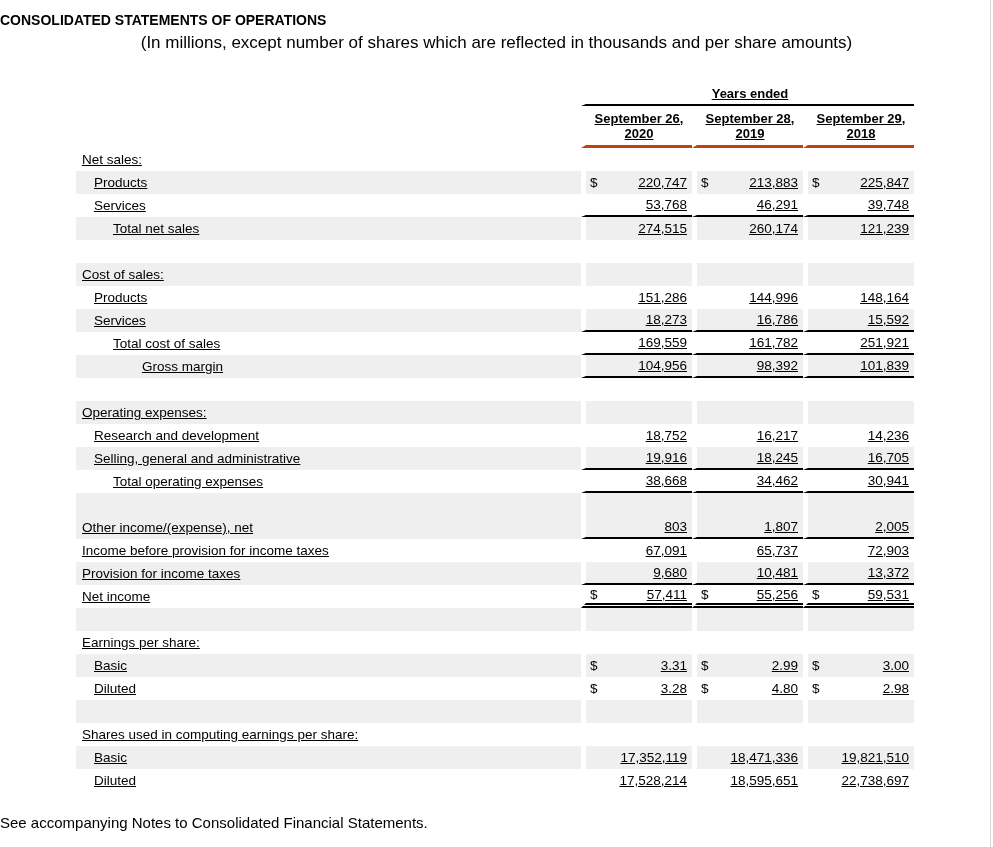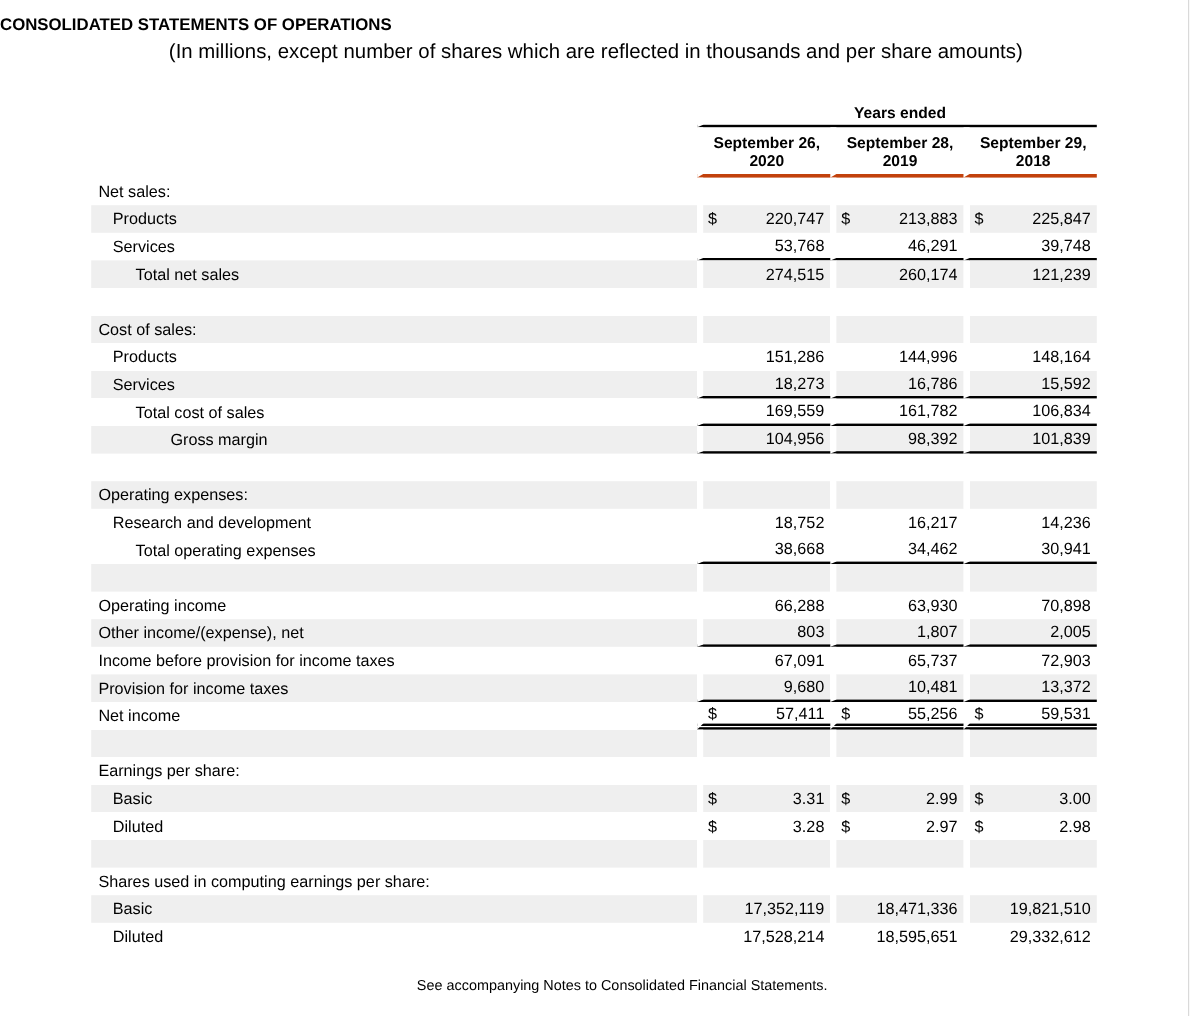--- a/index.html
+++ b/index.html
@@ -31,20 +31,21 @@
     text-align: center;
     font-size: 17px;
   }
   table.fin {
     margin: 27px 0 0 76px;
     width: 838px;
     border-collapse: separate;
     border-spacing: 0;
     table-layout: fixed;
     font-size: 13.5px;
+    text-decoration: underline;
   }
   col.c-year { width: 111px; }
   td {
     padding: 0;
     height: 23px;
     box-sizing: border-box;
     vertical-align: middle;
     white-space: nowrap;
     overflow: hidden;
   }
@@ -78,23 +79,21 @@
   td.num {
     border-left: 5px solid #ffffff;
     text-align: right;
     padding-right: 5px;
   }
   td.num .cur { float: left; padding-left: 4px; }
   td.num.u-single { border-bottom: 2px solid #000000; }
   td.num.u-double { border-bottom: 5px double #000000; }
   .footer-note {
     margin-top: 22px;
-    text-align: center;
-    font-size: 12px;
-    margin-left: 44px;
+    font-size: 15px;
   }
 </style>
 </head>
 <body>
 
 <div class="page-edge"></div>
 
 <div class="doc-title">CONSOLIDATED STATEMENTS OF OPERATIONS</div>
 <div class="doc-subtitle">(In millions, except number of shares which are reflected in thousands and per share amounts)</div>
 
@@ -172,21 +171,21 @@
       <tr class="shaded">
         <td class="label" style="padding-left: 18px;">Services</td>
         <td class="num u-single"><span class="cur"></span><span class="val">18,273</span></td>
         <td class="num u-single"><span class="cur"></span><span class="val">16,786</span></td>
         <td class="num u-single"><span class="cur"></span><span class="val">15,592</span></td>
       </tr>
       <tr>
         <td class="label" style="padding-left: 37px;">Total cost of sales</td>
         <td class="num u-single"><span class="cur"></span><span class="val">169,559</span></td>
         <td class="num u-single"><span class="cur"></span><span class="val">161,782</span></td>
-        <td class="num u-single"><span class="cur"></span><span class="val">106,834</span></td>
+        <td class="num u-single"><span class="cur"></span><span class="val">251,921</span></td>
       </tr>
       <tr class="shaded">
         <td class="label" style="padding-left: 66px;">Gross margin</td>
         <td class="num u-single"><span class="cur"></span><span class="val">104,956</span></td>
         <td class="num u-single"><span class="cur"></span><span class="val">98,392</span></td>
         <td class="num u-single"><span class="cur"></span><span class="val">101,839</span></td>
       </tr>
       <tr>
         <td class="label" style="padding-left: 6px;"></td>
         <td class="num"><span class="cur"></span><span class="val"></span></td>
@@ -198,38 +197,38 @@
         <td class="num"><span class="cur"></span><span class="val"></span></td>
         <td class="num"><span class="cur"></span><span class="val"></span></td>
         <td class="num"><span class="cur"></span><span class="val"></span></td>
       </tr>
       <tr>
         <td class="label" style="padding-left: 18px;">Research and development</td>
         <td class="num"><span class="cur"></span><span class="val">18,752</span></td>
         <td class="num"><span class="cur"></span><span class="val">16,217</span></td>
         <td class="num"><span class="cur"></span><span class="val">14,236</span></td>
       </tr>
+      <tr class="shaded">
+        <td class="label" style="padding-left: 18px;">Selling, general and administrative</td>
+        <td class="num u-single"><span class="cur"></span><span class="val">19,916</span></td>
+        <td class="num u-single"><span class="cur"></span><span class="val">18,245</span></td>
+        <td class="num u-single"><span class="cur"></span><span class="val">16,705</span></td>
+      </tr>
       <tr>
         <td class="label" style="padding-left: 37px;">Total operating expenses</td>
         <td class="num u-single"><span class="cur"></span><span class="val">38,668</span></td>
         <td class="num u-single"><span class="cur"></span><span class="val">34,462</span></td>
         <td class="num u-single"><span class="cur"></span><span class="val">30,941</span></td>
       </tr>
       <tr class="shaded">
         <td class="label" style="padding-left: 6px;"></td>
         <td class="num"><span class="cur"></span><span class="val"></span></td>
         <td class="num"><span class="cur"></span><span class="val"></span></td>
         <td class="num"><span class="cur"></span><span class="val"></span></td>
       </tr>
-      <tr>
-        <td class="label" style="padding-left: 6px;">Operating income</td>
-        <td class="num"><span class="cur"></span><span class="val">66,288</span></td>
-        <td class="num"><span class="cur"></span><span class="val">63,930</span></td>
-        <td class="num"><span class="cur"></span><span class="val">70,898</span></td>
-      </tr>
       <tr class="shaded">
         <td class="label" style="padding-left: 6px;">Other income/(expense), net</td>
         <td class="num u-single"><span class="cur"></span><span class="val">803</span></td>
         <td class="num u-single"><span class="cur"></span><span class="val">1,807</span></td>
         <td class="num u-single"><span class="cur"></span><span class="val">2,005</span></td>
       </tr>
       <tr>
         <td class="label" style="padding-left: 6px;">Income before provision for income taxes</td>
         <td class="num"><span class="cur"></span><span class="val">67,091</span></td>
         <td class="num"><span class="cur"></span><span class="val">65,737</span></td>
@@ -261,21 +260,21 @@
       </tr>
       <tr class="shaded">
         <td class="label" style="padding-left: 18px;">Basic</td>
         <td class="num"><span class="cur">$</span><span class="val">3.31</span></td>
         <td class="num"><span class="cur">$</span><span class="val">2.99</span></td>
         <td class="num"><span class="cur">$</span><span class="val">3.00</span></td>
       </tr>
       <tr>
         <td class="label" style="padding-left: 18px;">Diluted</td>
         <td class="num"><span class="cur">$</span><span class="val">3.28</span></td>
-        <td class="num"><span class="cur">$</span><span class="val">2.97</span></td>
+        <td class="num"><span class="cur">$</span><span class="val">4.80</span></td>
         <td class="num"><span class="cur">$</span><span class="val">2.98</span></td>
       </tr>
       <tr class="shaded">
         <td class="label" style="padding-left: 6px;"></td>
         <td class="num"><span class="cur"></span><span class="val"></span></td>
         <td class="num"><span class="cur"></span><span class="val"></span></td>
         <td class="num"><span class="cur"></span><span class="val"></span></td>
       </tr>
       <tr>
         <td class="label" style="padding-left: 6px;">Shares used in computing earnings per share:</td>
@@ -286,18 +285,18 @@
       <tr class="shaded">
         <td class="label" style="padding-left: 18px;">Basic</td>
         <td class="num"><span class="cur"></span><span class="val">17,352,119</span></td>
         <td class="num"><span class="cur"></span><span class="val">18,471,336</span></td>
         <td class="num"><span class="cur"></span><span class="val">19,821,510</span></td>
       </tr>
       <tr>
         <td class="label" style="padding-left: 18px;">Diluted</td>
         <td class="num"><span class="cur"></span><span class="val">17,528,214</span></td>
         <td class="num"><span class="cur"></span><span class="val">18,595,651</span></td>
-        <td class="num"><span class="cur"></span><span class="val">29,332,612</span></td>
+        <td class="num"><span class="cur"></span><span class="val">22,738,697</span></td>
       </tr>
     </tbody>
 </table>
 
 <div class="footer-note">See accompanying Notes to Consolidated Financial Statements.</div>
 
 </body></html>

